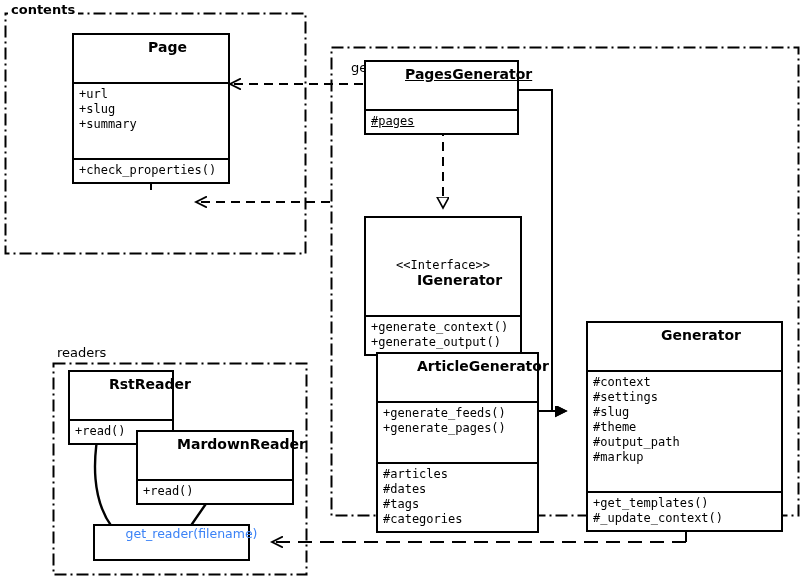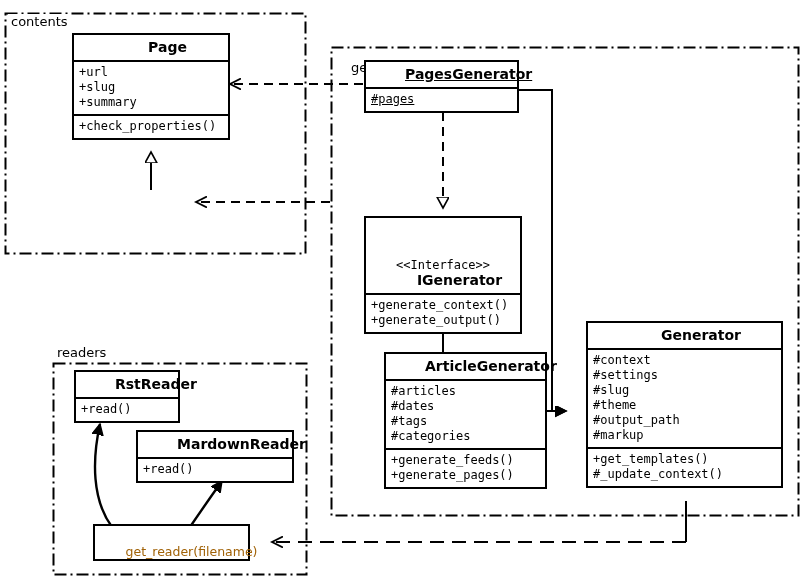--- a/index.html
+++ b/index.html
@@ -53,55 +53,56 @@
   }
   .cls .title.with-stereo {
     padding-top: 0px;
   }
   .cls .compartment {
     border-top: 2px solid #000;
     padding: 3px 5px 4px 5px;
     font-family: "DejaVu Sans Mono", monospace;
     font-size: 12px;
     line-height: 15px;
+    margin-top: 22px;
   }
   .cls .compartment div {
     white-space: nowrap;
   }
   .plainbox {
     position: absolute;
     box-sizing: border-box;
     border: 2px solid #000;
     background: #ffffff;
     font-size: 12.5px;
     display: flex;
-    align-items: flex-end;
+    align-items: flex-start;
     justify-content: center;
-    color: #a16207;
+    color: #3b82f6;
     padding-left: 40px;
   }
   svg.overlay {
     position: absolute;
     left: 0; top: 0;
     width: 803px;
     height: 579px;
     pointer-events: none;
   }
 </style>
 </head>
 <body>
 
 <div id="canvas">
 
   <div class="pkg" style="left:4px; top:12px; width:303px; height:243px;">
     <svg width="303" height="243" style="position:absolute;left:0;top:0;">
       <rect x="1.5" y="1.5" width="300" height="240" fill="none" stroke="#000" stroke-width="2" stroke-dasharray="12,4,2,4"></rect>
     </svg>
   </div>
-  <div class="pkg-label" style="left:8px; top:14px;">contents</div>
+  <div class="pkg-label" style="left:8px; top:2px;font-weight:bold;">contents</div>
 
   <div class="pkg" style="left:330px; top:46px; width:470px; height:471px;">
     <svg width="470" height="471" style="position:absolute;left:0;top:0;">
       <rect x="1.5" y="1.5" width="467" height="468" fill="none" stroke="#000" stroke-width="2" stroke-dasharray="12,4,2,4"></rect>
     </svg>
   </div>
   <div class="pkg-label" style="left:348px; top:30px;margin-top:30px;">generators</div>
 
   <div class="pkg" style="left:52px; top:362px; width:256px; height:214px;">
     <svg width="256" height="214" style="position:absolute;left:0;top:0;">
@@ -178,51 +179,51 @@
 
   <div class="cls" style="left:364px; top:216px; width:158px;">
     <div class="stereo">&lt;&lt;Interface&gt;&gt;</div>
     <div class="title with-stereo">IGenerator</div>
     <div class="compartment">
       <div>+generate_context()</div>
       <div>+generate_output()</div>
     </div>
   </div>
 
-  <div class="cls" style="left:384px; top:352px; width:163px;">
+  <div class="cls" style="left:376px; top:352px; width:163px;">
     <div class="title">ArticleGenerator</div>
+    <div class="compartment">
+      <div>+generate_feeds()</div>
+      <div>+generate_pages()</div>
+    </div>
     <div class="compartment">
       <div>#articles</div>
       <div>#dates</div>
       <div>#tags</div>
       <div>#categories</div>
-    </div>
-    <div class="compartment">
-      <div>+generate_feeds()</div>
-      <div>+generate_pages()</div>
     </div>
   </div>
 
   <div class="cls" style="left:586px; top:321px; width:197px;">
     <div class="title">Generator</div>
     <div class="compartment">
       <div>#context</div>
       <div>#settings</div>
       <div>#slug</div>
       <div>#theme</div>
       <div>#output_path</div>
       <div>#markup</div>
     </div>
     <div class="compartment">
       <div>+get_templates()</div>
       <div>#_update_context()</div>
     </div>
   </div>
 
-  <div class="cls" style="left:74px; top:370px; width:106px;">
+  <div class="cls" style="left:68px; top:370px; width:106px;">
     <div class="title">RstReader</div>
     <div class="compartment">
       <div>+read()</div>
     </div>
   </div>
 
   <div class="cls" style="left:136px; top:430px; width:158px;">
     <div class="title">MardownReader</div>
     <div class="compartment">
       <div>+read()</div>

